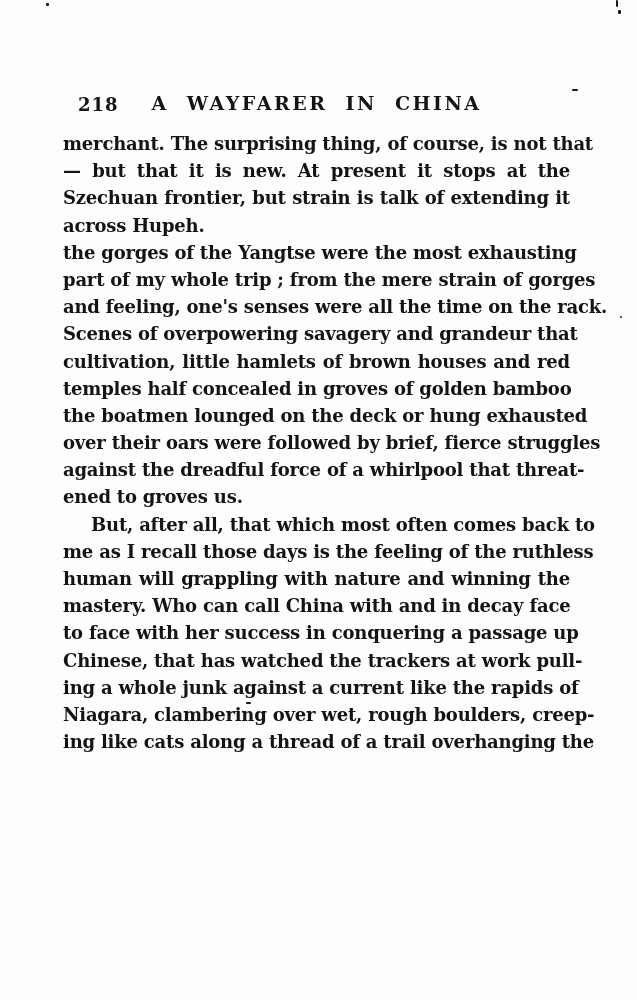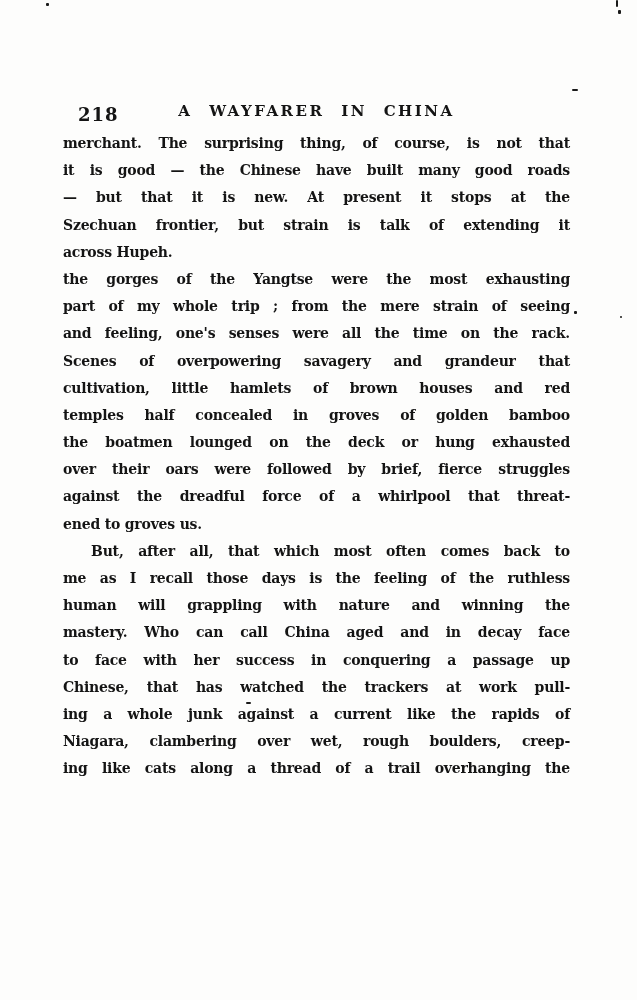--- a/index.html
+++ b/index.html
@@ -8,41 +8,41 @@
     background: var(--paper, #fdfdfc);
     position: relative;
     font-family: "DejaVu Serif", "Liberation Serif", serif;
     color: var(--ink, #141414);
     overflow: hidden;
   }
   .scan-page { position: absolute; inset: 0; }
 
   .page-header {
     position: absolute;
-    left: 63px; top: 102px; width: 507px; height: 26px;
+    left: 63px; top: 92px; width: 507px; height: 26px;
   }
   .page-number {
     position: absolute; left: 15px; top: 2px;
     font-size: 18px; font-weight: bold; letter-spacing: 1px;
   }
   .running-title {
     position: absolute; left: 0; top: 0; width: 100%;
     text-align: center;
-    font-size: 15px; font-weight: bold;
+    font-size: 19px; font-weight: bold;
     letter-spacing: 2.5px; word-spacing: 9px;
   }
 
   .text-block {
     position: absolute;
     left: 63px; top: 130px; width: 507px;
   }
   .paragraph { margin: 0; padding: 0; }
   .line {
     height: 27.2px; line-height: 27.2px;
-    font-size: 14px; font-weight: bold;
+    font-size: 18px; font-weight: bold;
     letter-spacing: -0.2px;
     text-align: justify;
     text-align-last: justify;
     white-space: nowrap;
   }
   .line.indent { padding-left: 28px; }
   .line.end { text-align-last: left; white-space: normal; }
 
   .scan-speck {
     position: absolute; background: #1a1a1a; border-radius: 1px;
@@ -62,44 +62,43 @@
 
   <div class="page-header">
     <span class="page-number">218</span>
     <span class="running-title">A WAYFARER IN CHINA</span>
   </div>
 
   <div class="text-block">
 
     <div class="paragraph">
       <div class="line">merchant.  The surprising thing, of course, is not that</div>
-      <div class="line">it is good — the Chinese have built many good roads</div>
       <div class="line">— but that it is new.  At present it stops at the</div>
       <div class="line">Szechuan frontier, but strain is talk of extending it</div>
       <div class="line end">across Hupeh.</div>
     </div>
 
     <div class="paragraph">
       <div class="line">the gorges of the Yangtse were the most exhausting</div>
-      <div class="line">part of my whole trip ; from the mere strain of seeing</div>
+      <div class="line">part of my whole trip ; from the mere strain of gorges</div>
       <div class="line">and feeling, one's senses were all the time on the rack.</div>
       <div class="line">Scenes of overpowering savagery and grandeur that</div>
       <div class="line">cultivation, little hamlets of brown houses and red</div>
       <div class="line">temples half concealed in groves of golden bamboo</div>
       <div class="line">the boatmen lounged on the deck or hung exhausted</div>
       <div class="line">over their oars were followed by brief, fierce struggles</div>
       <div class="line">against the dreadful force of a whirlpool that threat-</div>
       <div class="line end">ened to groves us.</div>
     </div>
 
     <div class="paragraph">
       <div class="line indent">But, after all, that which most often comes back to</div>
       <div class="line">me as I recall those days is the feeling of the ruthless</div>
       <div class="line">human will grappling with nature and winning the</div>
-      <div class="line">mastery.  Who can call China aged and in decay face</div>
+      <div class="line">mastery.  Who can call China with and in decay face</div>
       <div class="line">to face with her success in  conquering a passage up</div>
       <div class="line">Chinese, that has watched the trackers at work pull-</div>
       <div class="line">ing a whole junk against a current like the rapids of</div>
       <div class="line">Niagara, clambering over wet, rough boulders, creep-</div>
       <div class="line">ing like cats along a thread of a trail overhanging the</div>
     </div>
 
   </div>
 
   <div class="scan-speck" id="speck1"></div>

